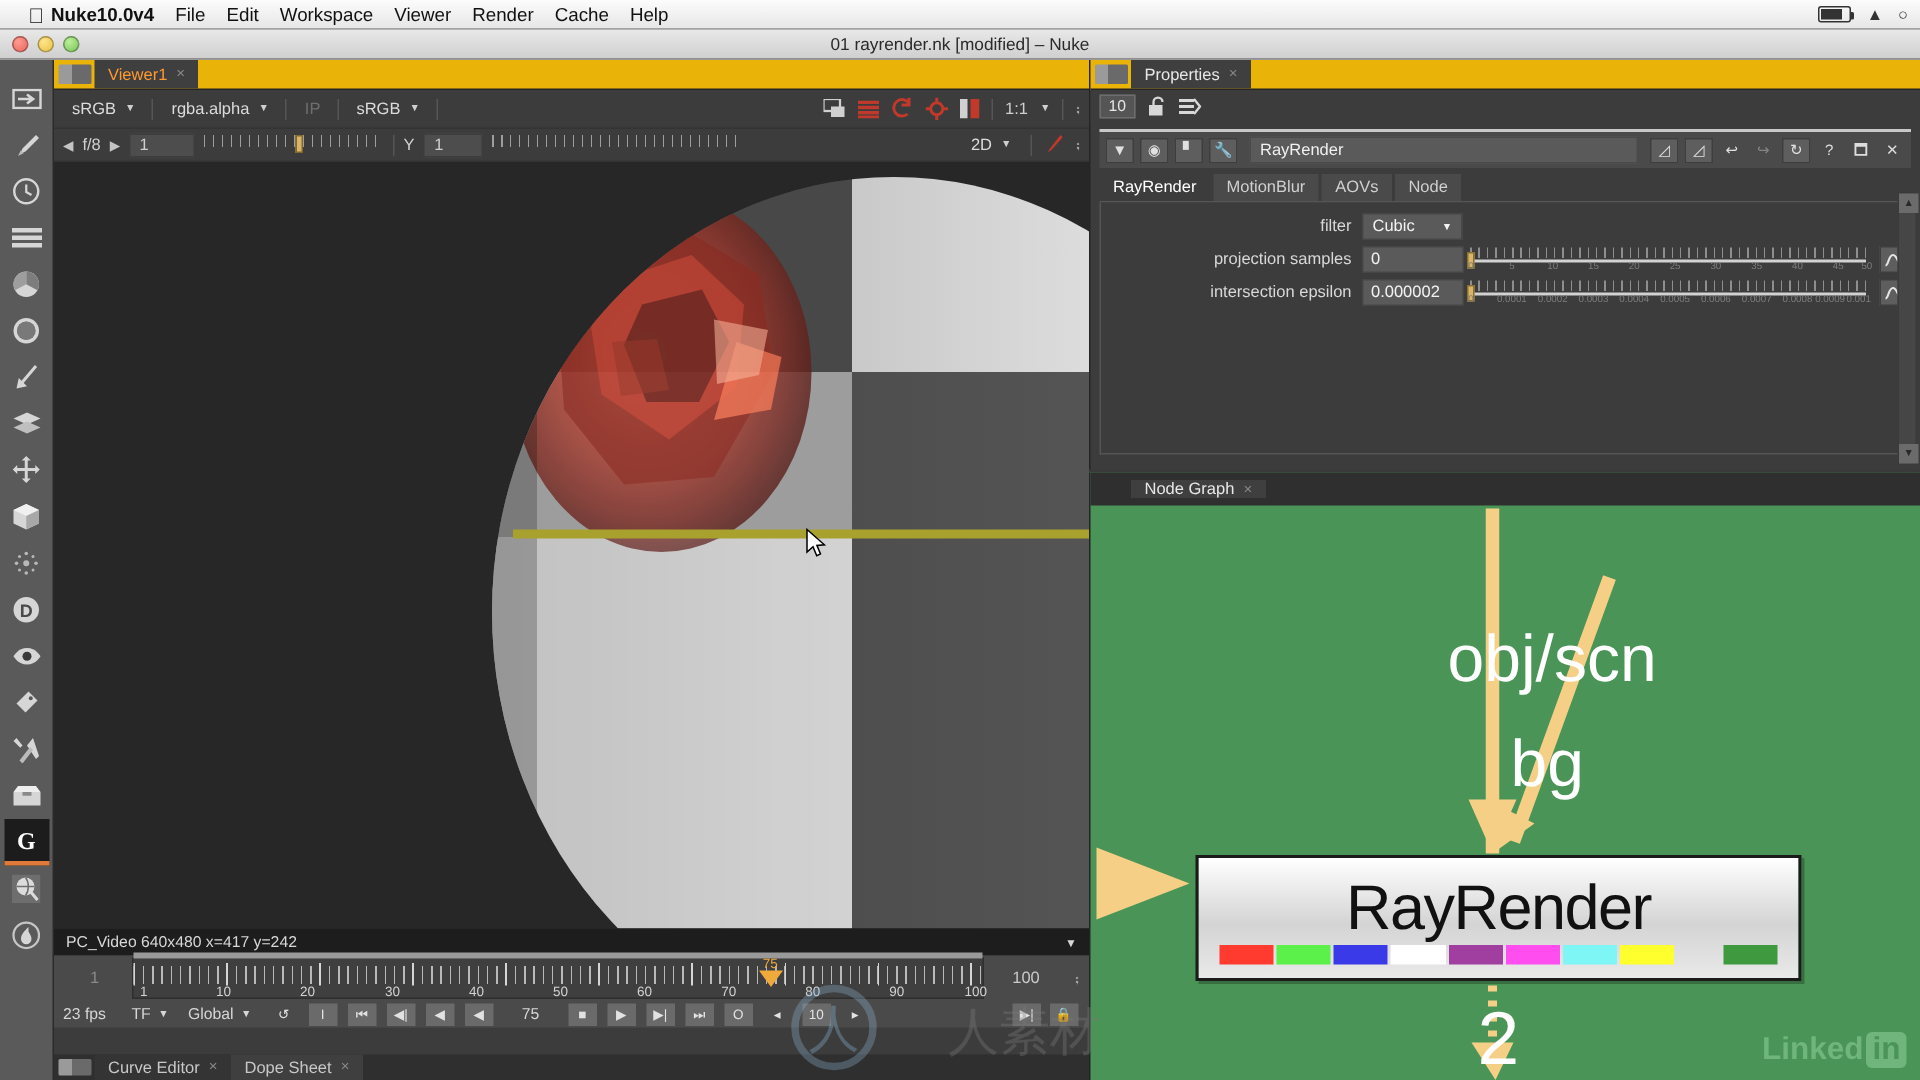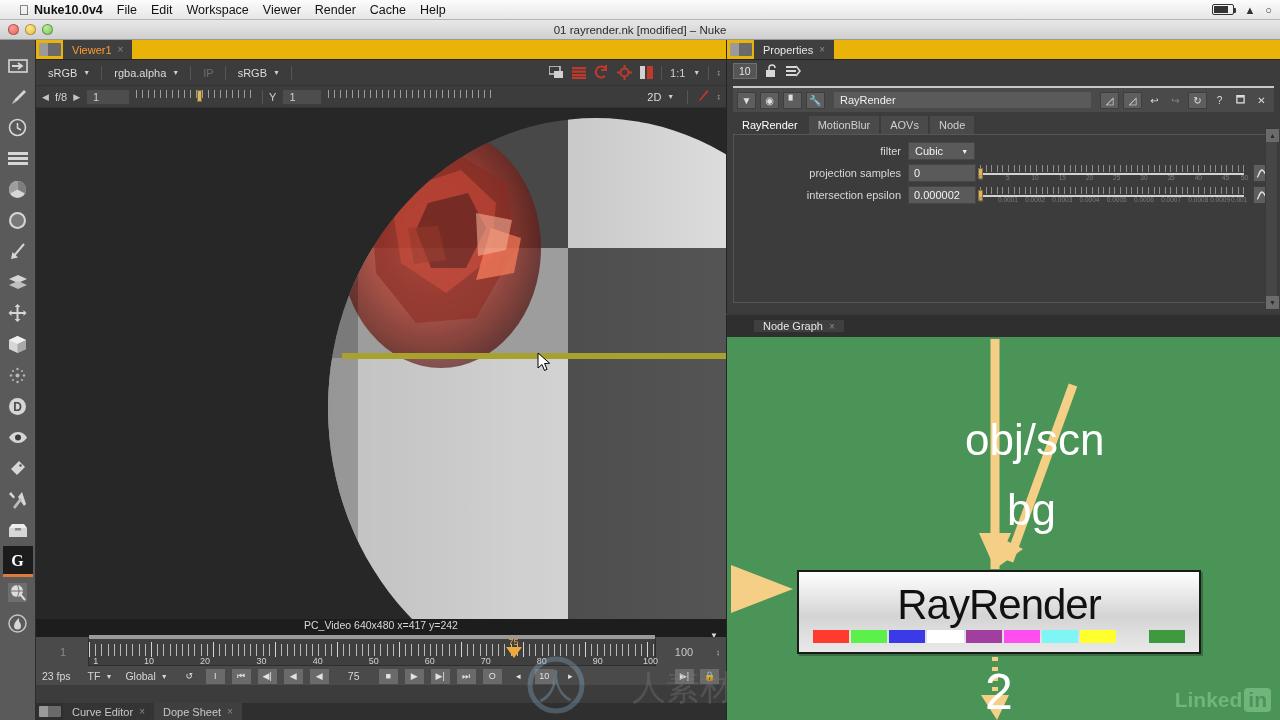--- a/index.html
+++ b/index.html
@@ -76,21 +76,21 @@
     border:1px solid transparent;
   }
   .combo .car { font-size:7px; color:#cfcfcf; }
   .sep { width:1px; height:14px; background:#555; }
   .dim { color:#6e6e6e; }
   .vtoolrow .right { margin-left:auto; display:flex; align-items:center; gap:8px; }
   .vimg { position:absolute; left:36px; top:108px; width:690px; height:511px; overflow:hidden; background:#262626;}
   .viewer-status {
     position:absolute; left:36px; top:619px; width:690px; height:18px;
     background:#1d1d1d; color:#d8d8d8; font-size:10.5px;
-    display:flex; align-items:center; padding:0 8px;flex-direction:column;
+    display:flex; align-items:center; padding:0 8px;
   }
   .viewer-status .car { margin-left:auto; font-size:8px; }
 
   
   .timeline { position:absolute; left:36px; top:637px; width:690px; height:48px; background:#4a4a4a; }
   .tl-row1 { display:flex; align-items:center; height:30px; padding:0 2px; }
   .tl-num { width:50px; text-align:center; color:#8a8a8a; font-size:11px;}
   .tl-num.right { width:56px; background:#4a4a4a; color:#c9c9c9;}
   .tl-track { flex:1; position:relative; height:28px; background:#3f3f3f; border:1px solid #2e2e2e;}
   .tl-ticks { position:absolute; left:0; right:0; top:5px; height:12px;

